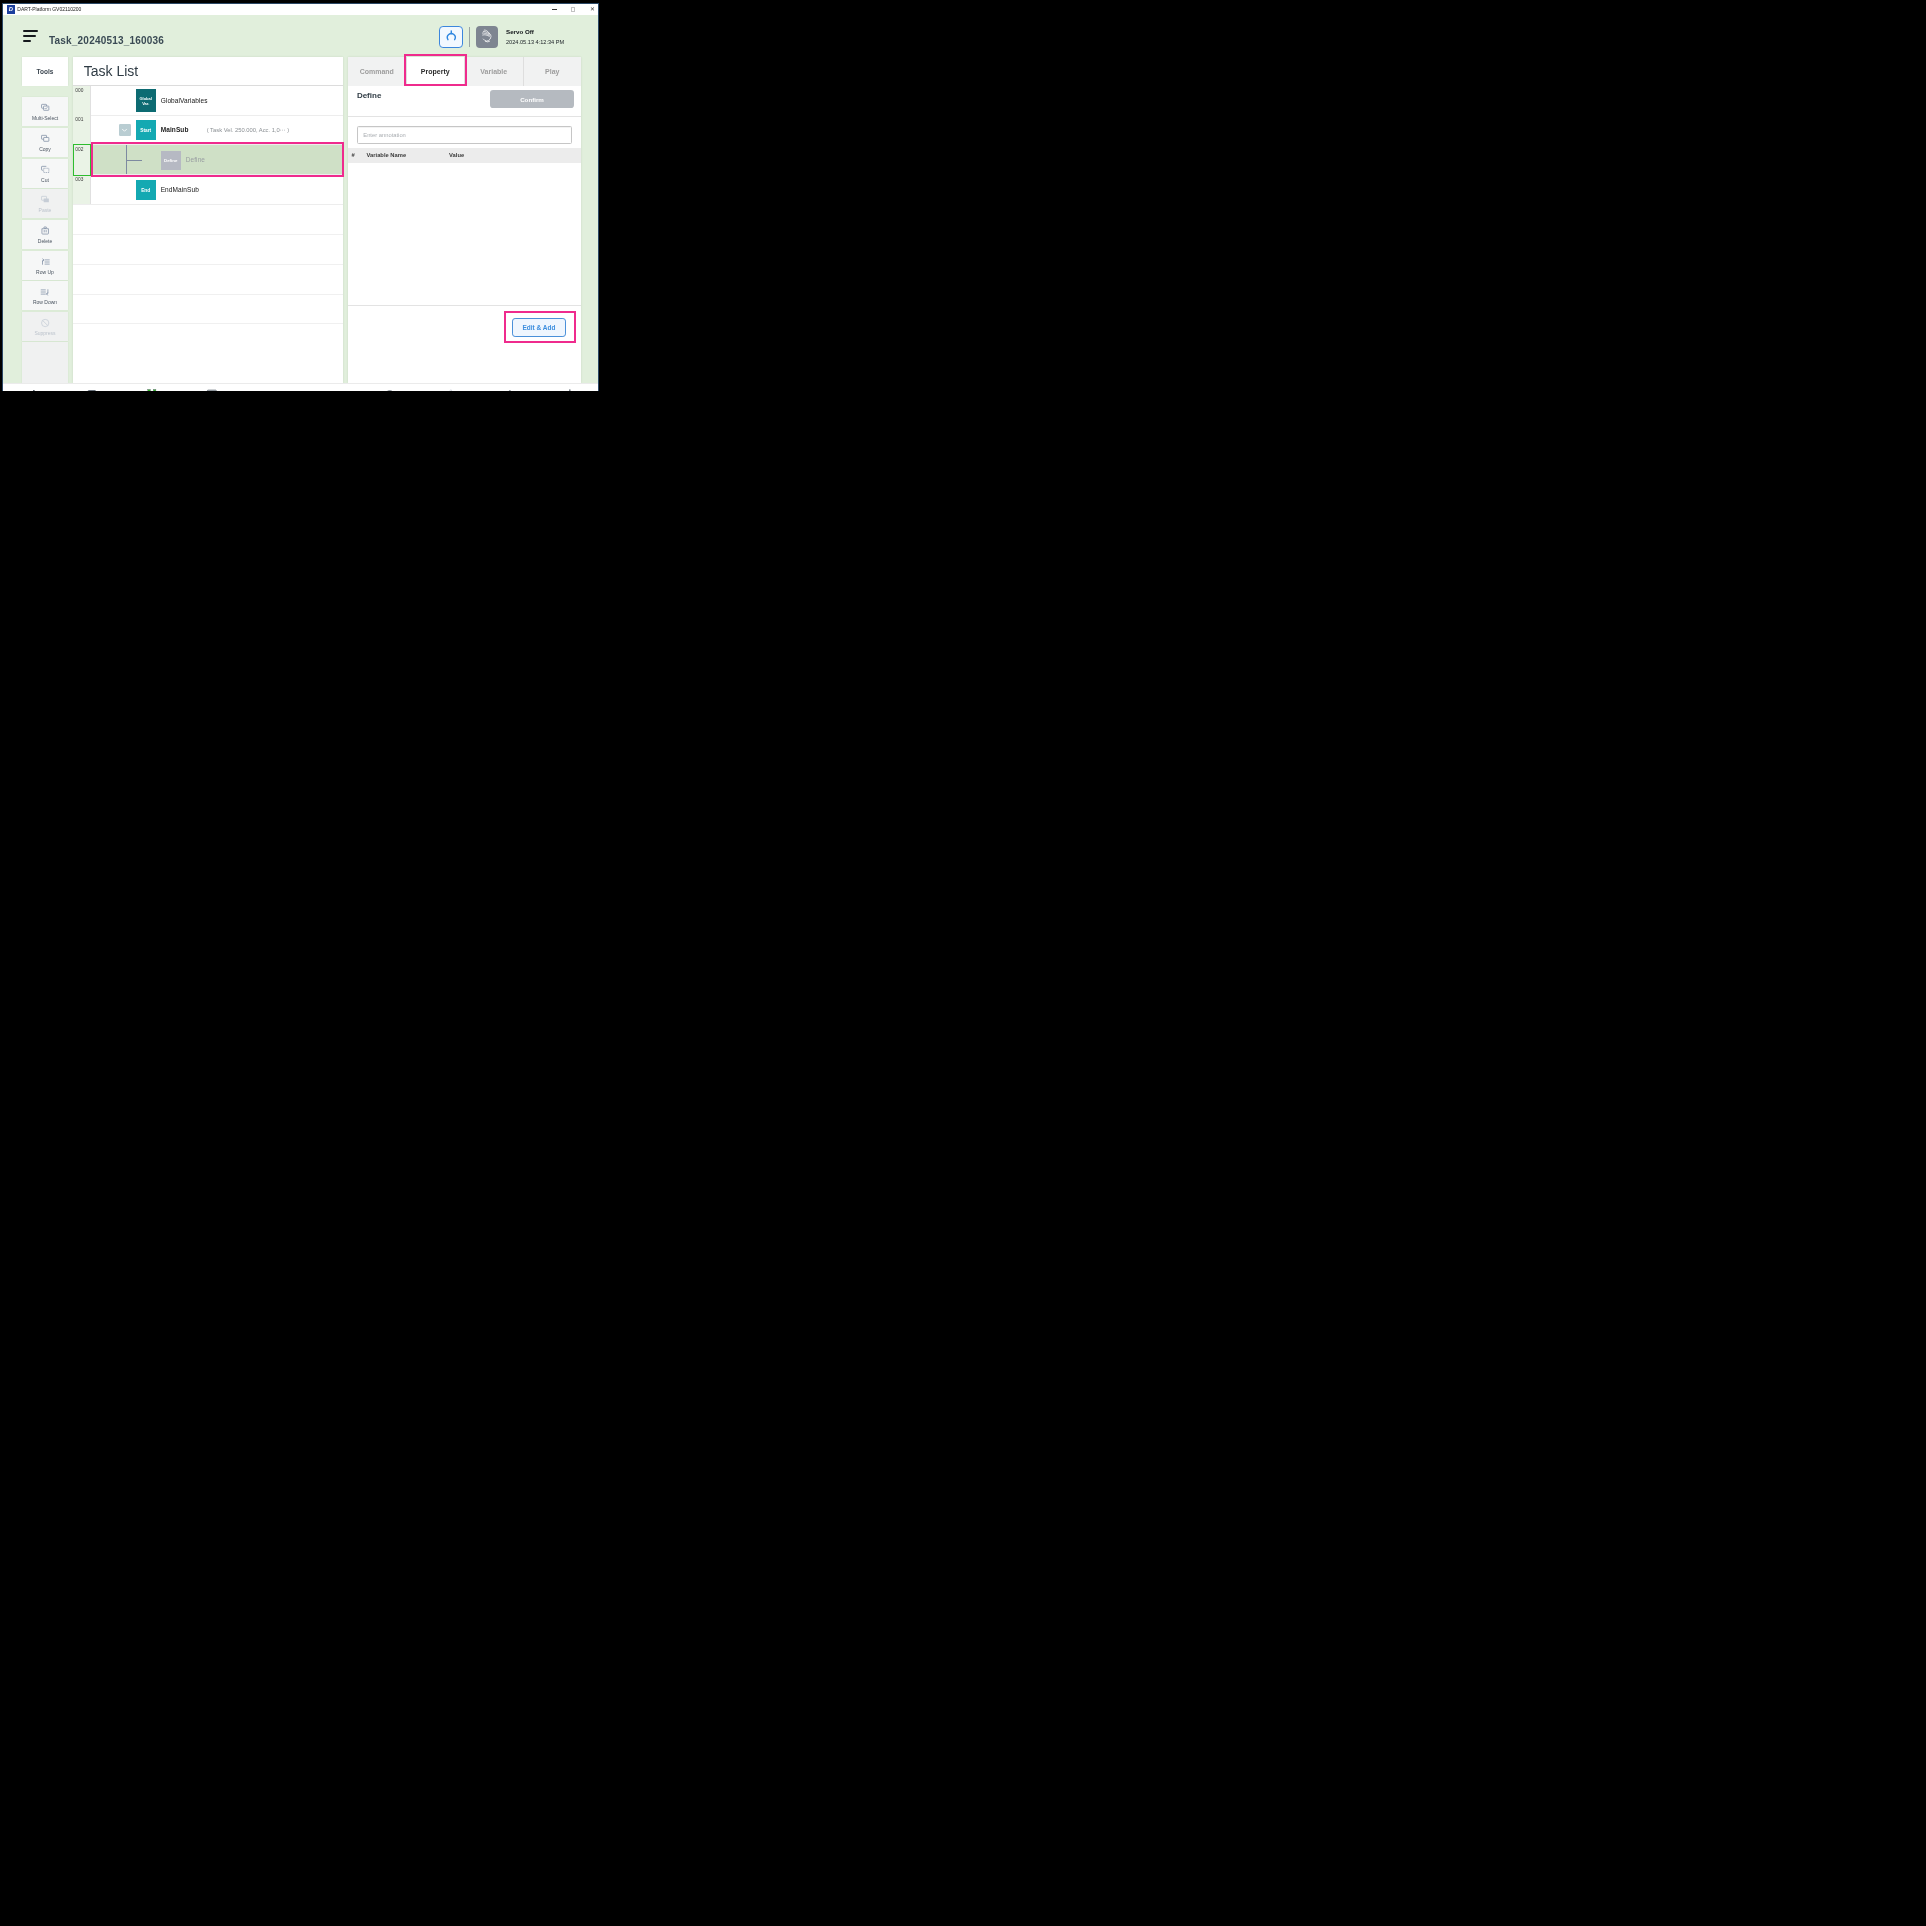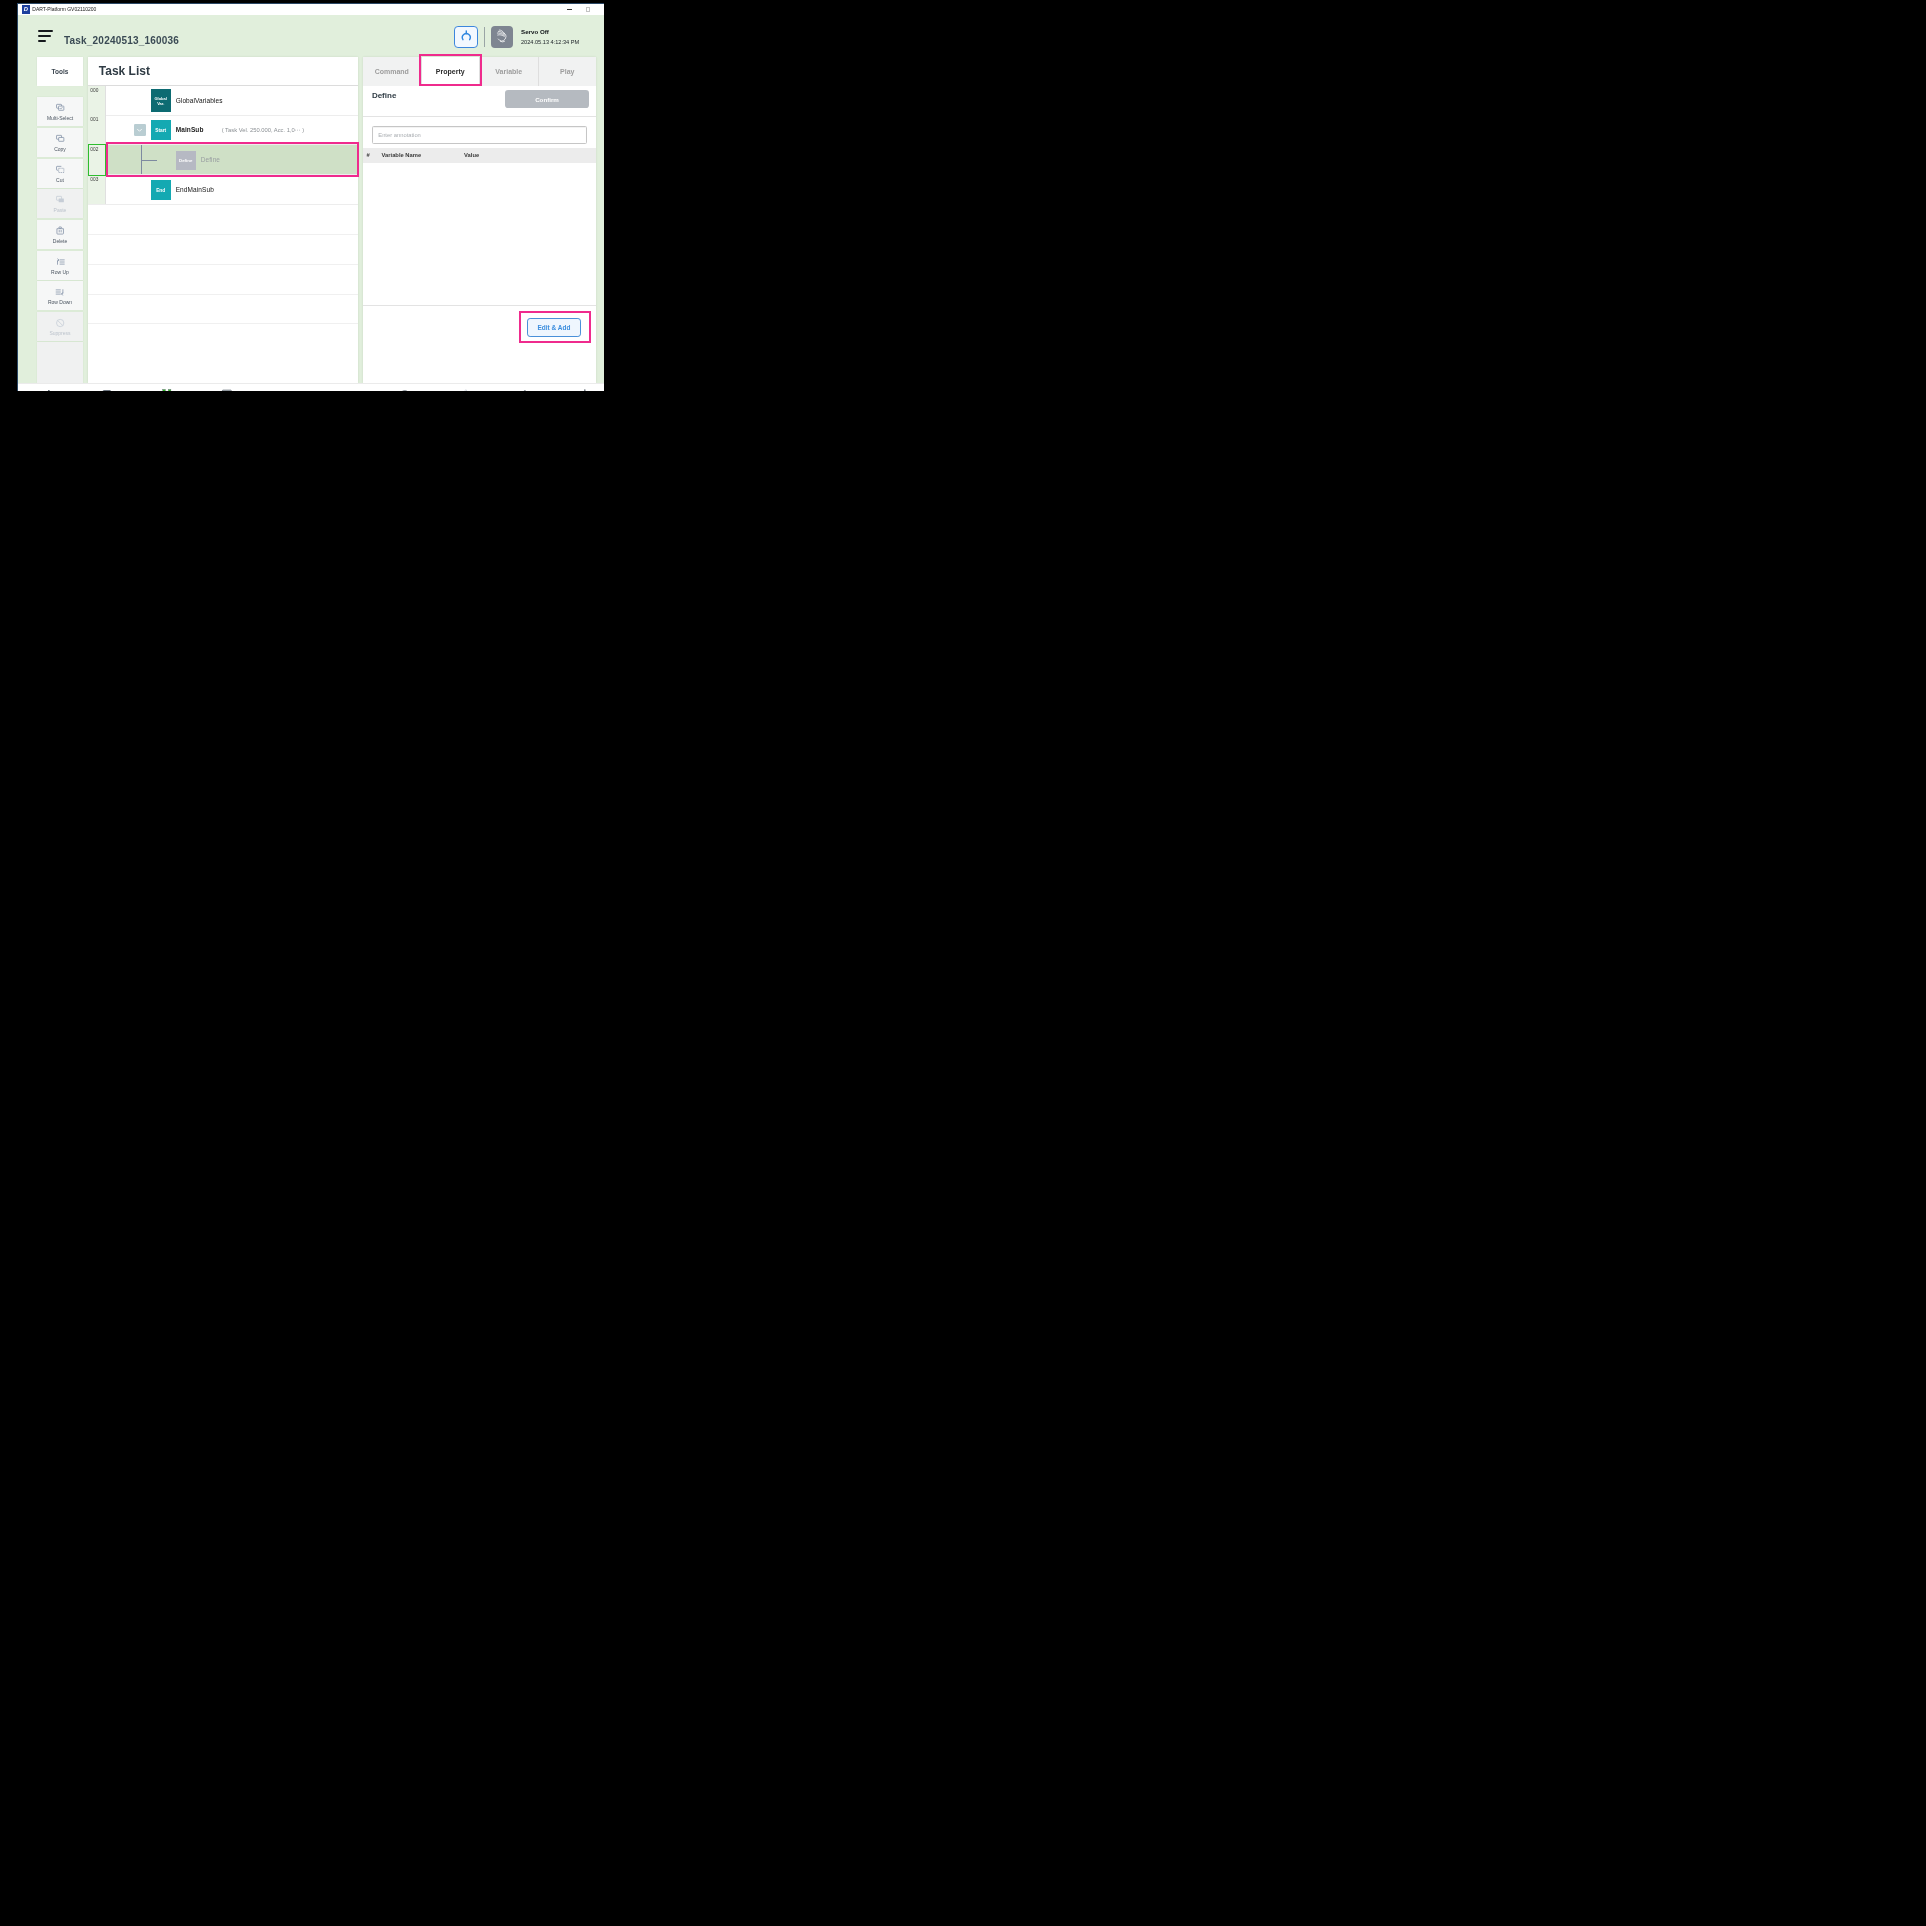--- a/index.html
+++ b/index.html
@@ -1,19 +1,19 @@
 <!DOCTYPE html>
 <html style="font-size:6.2px"><head>
 <meta charset="utf-8">
 <style>
   * { margin:0; padding:0; box-sizing:border-box; }
   html,body { width:604px; height:391px; }
   body { background:#000; font-family:"Liberation Sans","DejaVu Sans",sans-serif; position:relative; overflow:hidden; }
 
-  .window { position:absolute; left:17px; top:2.7px; width:597px; height:428px;
+  .window { position:absolute; left:2px; top:2.7px; width:597px; height:428px;
             background:#d946ef; border:0.8px solid #2b4866; }
 
   
   .titlebar { position:absolute; left:0; top:0; right:0; height:11.6px; background:#fff; }
   .logo { position:absolute; left:3.9px; top:1.5px; width:7.7px; height:8.5px; background:#1c3f9e;
           color:#fff; font-weight:bold; font-style:italic; font-size:5.8px; line-height:8.5px; text-align:center; }
   .titlebar-text { position:absolute; left:14.3px; top:2.7px; font-size:5px; color:#1a1a1a; }
   .win-controls { position:absolute; right:3.1px; top:0; height:11.6px; display:flex; align-items:center; gap:14.6px; }
   .win-min { width:5px; height:0.8px; background:#333; }
   .win-max { width:4.2px; height:5.4px; border:0.6px solid #c3c3c3; }
@@ -49,21 +49,21 @@
                color:#49535f; font-size:5px; box-shadow:0 0.4px 1.2px rgba(60,80,60,.12); cursor:pointer; }
   .tool-item svg { stroke:#8190a6; }
   .tool-item.disabled { background:#f0f1f1; color:#bcc3cc; cursor:default; }
   .tool-item.disabled svg { stroke:#c6cdd6; }
   .t0{top:40px}.t1{top:71px}.t2{top:102px}.t3{top:132px}.t4{top:163px}.t5{top:194px}.t6{top:224px}.t7{top:255px}
   .tool-stub { position:absolute; left:0; top:285px; width:100%; bottom:0; background:#f0f1f1; box-shadow:0 0.4px 1.2px rgba(60,80,60,.12); }
 
   
   .tasklist { left:70px; width:270px; }
   .tasklist-header { position:absolute; left:0; top:0; right:0; height:28.5px; border-bottom:0.4px solid #dcdcdc;
-                     display:flex; align-items:center; padding-left:10.8px; font-size:12px; font-weight:bold; color:#2f3b44; }
+                     display:flex; align-items:center; padding-left:10.8px; font-size:14px; font-weight:normal; color:#2f3b44; }
   .task-row { position:absolute; left:0; right:0; height:30px; border-bottom:0.4px solid #ededed; }
   .r0{top:28.5px}.r1{top:58px}.r2{top:88px}.r3{top:118px}
   .empty-row { position:absolute; left:0; right:0; height:30px; border-bottom:0.4px solid #f0f0f0; }
   .e0{top:148px}.e1{top:178px}.e2{top:208px}.e3{top:237px}
   .row-num { position:absolute; left:0; top:0; width:17.7px; height:100%; background:#eaf3e6; border-right:0.4px solid #e0e0e0;
              font-size:4.8px; color:#3c3c3c; padding:1.9px 0 0 2.3px; }
   .row-content { position:absolute; left:17.7px; right:0; top:0; bottom:0; }
   .task-row.selected .row-content { background:#cfe0c6; }
   .badge { position:absolute; width:20px; display:flex; align-items:center; justify-content:center; text-align:center;
            color:#fff; font-weight:bold; }

